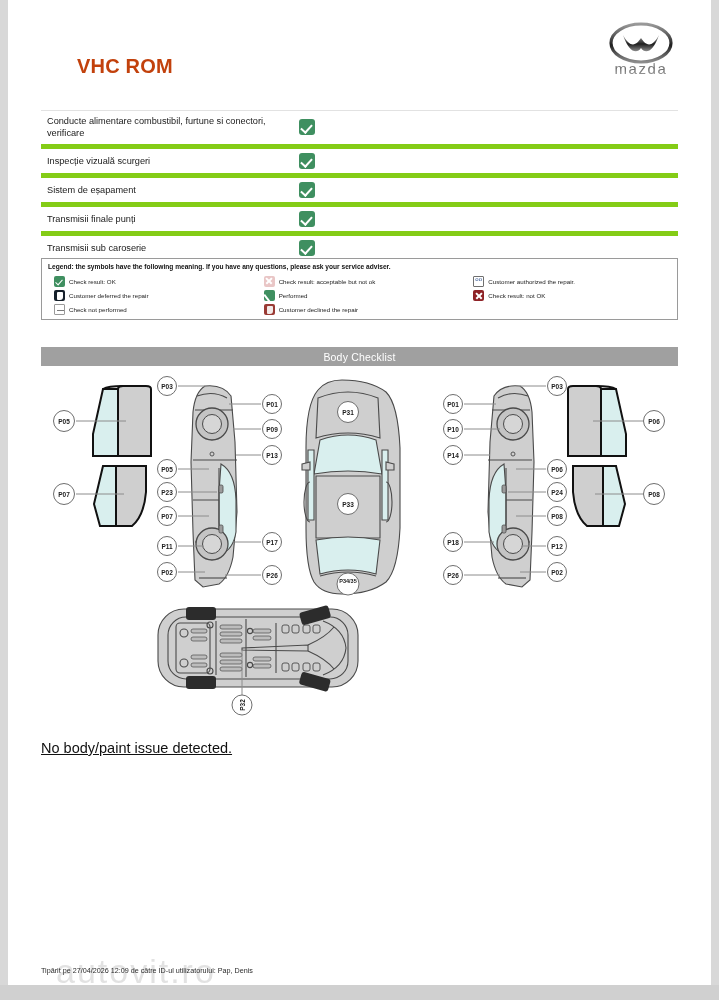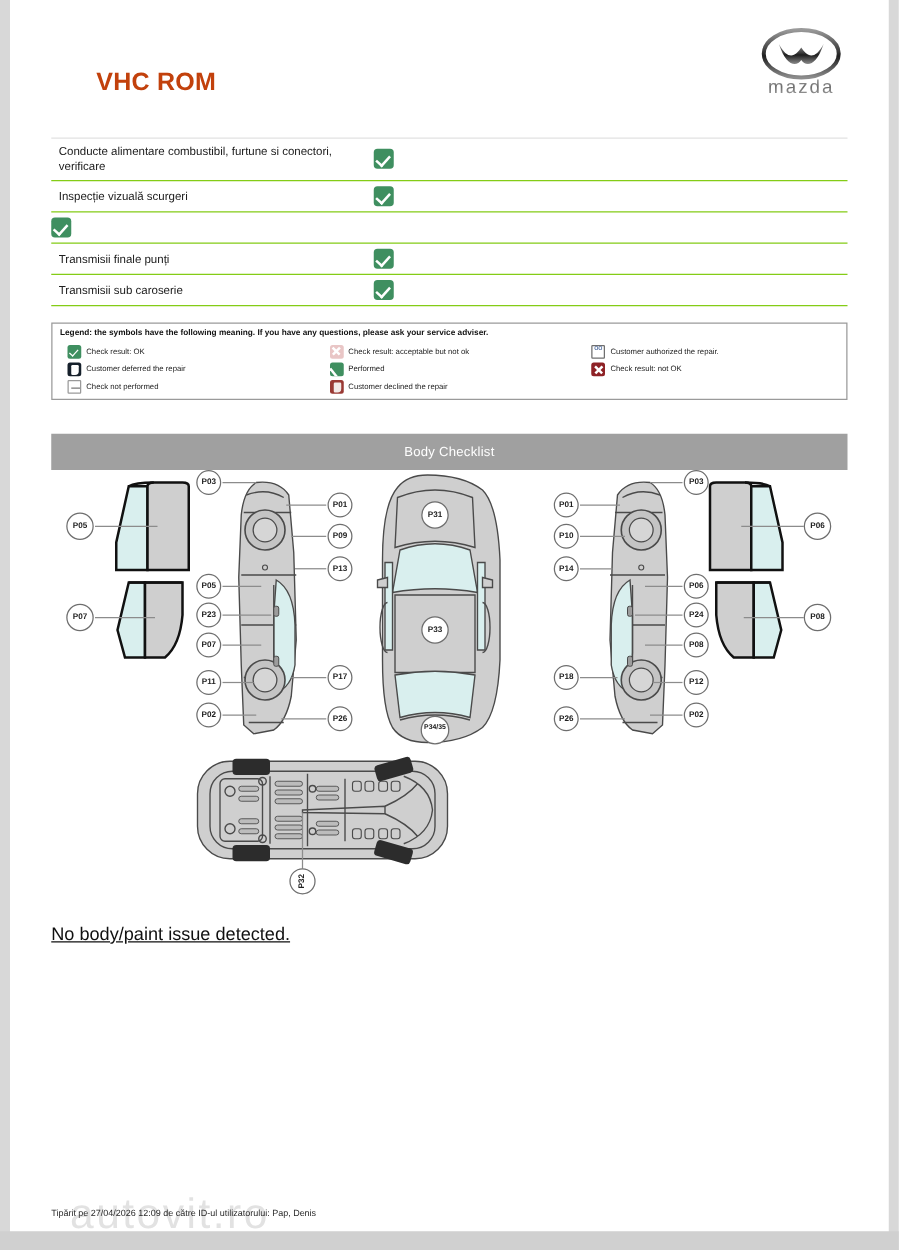--- a/index.html
+++ b/index.html
@@ -18,21 +18,21 @@
   .header { position:absolute; left:0; top:0; width:100%; height:100px; }
   .logo { position:absolute; right:22px; top:22px; width:96px; height:58px; }
   .page-title {
     position:absolute; left:33px; top:55px;
     font-size:20px; font-weight:600; color:#c2410c; letter-spacing:.2px;margin-left:36px;
   }
   
   .checklist { position:absolute; left:33px; top:110px; width:637px; }
   .chk-row {
     display:flex; align-items:center; justify-content:flex-start;
-    border-bottom:1px solid #84cc16; min-height:24px; padding:4px 0 4px 0;
+    border-bottom:5px solid #84cc16; min-height:24px; padding:4px 0 4px 0;
   }
   .chk-row:first-child { border-top:1px solid #e2e2e2; }
   .chk-label {
     width:258px; font-size:9.2px; color:#202020; line-height:1.35;
     padding-left:6px; padding-right:4px;
   }
   .chk-mark-cell { width:40px; display:flex; align-items:center; justify-content:flex-start; }
   .tick {
     width:16px; height:16px; border-radius:3px; background:#3f8f60;
     position:relative; display:inline-block;
@@ -79,21 +79,21 @@
   .ic-notperf::after{ content:""; position:absolute; left:2px; top:4.6px; width:7px; height:1.4px;
     background:#7a7a7a; }
   .ic-defer { background:#16202b; border-radius:2px; }
   .ic-defer::after{ content:""; position:absolute; left:3px; top:1.5px; width:6px; height:8px;
     background:#fff; border-radius:1px 1px 3px 1px; }
   .ic-decl { background:#9a3a34; border-radius:2px; }
   .ic-decl::after{ content:""; position:absolute; left:3px; top:1.5px; width:6px; height:8px;
     background:#f3eae8; border-radius:1px 1px 3px 1px; }
   
   .band {
-    position:absolute; left:33px; top:347px; width:637px; height:29px;
+    position:absolute; left:33px; top:347px; width:637px; height:19px;
     background:#a0a0a0; color:#fff; font-size:10.5px;
     display:flex; align-items:center; justify-content:center; letter-spacing:.2px;
   }
   
   .diagram { position:absolute; left:0; top:374px; width:703px; height:350px; }
   .diagram svg { display:block; }
   
   .nobody {
     position:absolute; left:33px; top:740px;
     font-size:14.5px; color:#101010;text-decoration:underline;
@@ -148,20 +148,21 @@
     </div>
 
     <div class="chk-row">
       <div class="chk-label">Inspecție vizuală scurgeri</div>
       <div class="chk-mark-cell">
         <span class="tick"></span>
       </div>
     </div>
 
     <div class="chk-row">
+      <div class="chk-label">Sistem de eșapament</div>
       <div class="chk-mark-cell">
         <span class="tick"></span>
       </div>
     </div>
 
     <div class="chk-row">
       <div class="chk-label">Transmisii finale punți</div>
       <div class="chk-mark-cell">
         <span class="tick"></span>
       </div>

